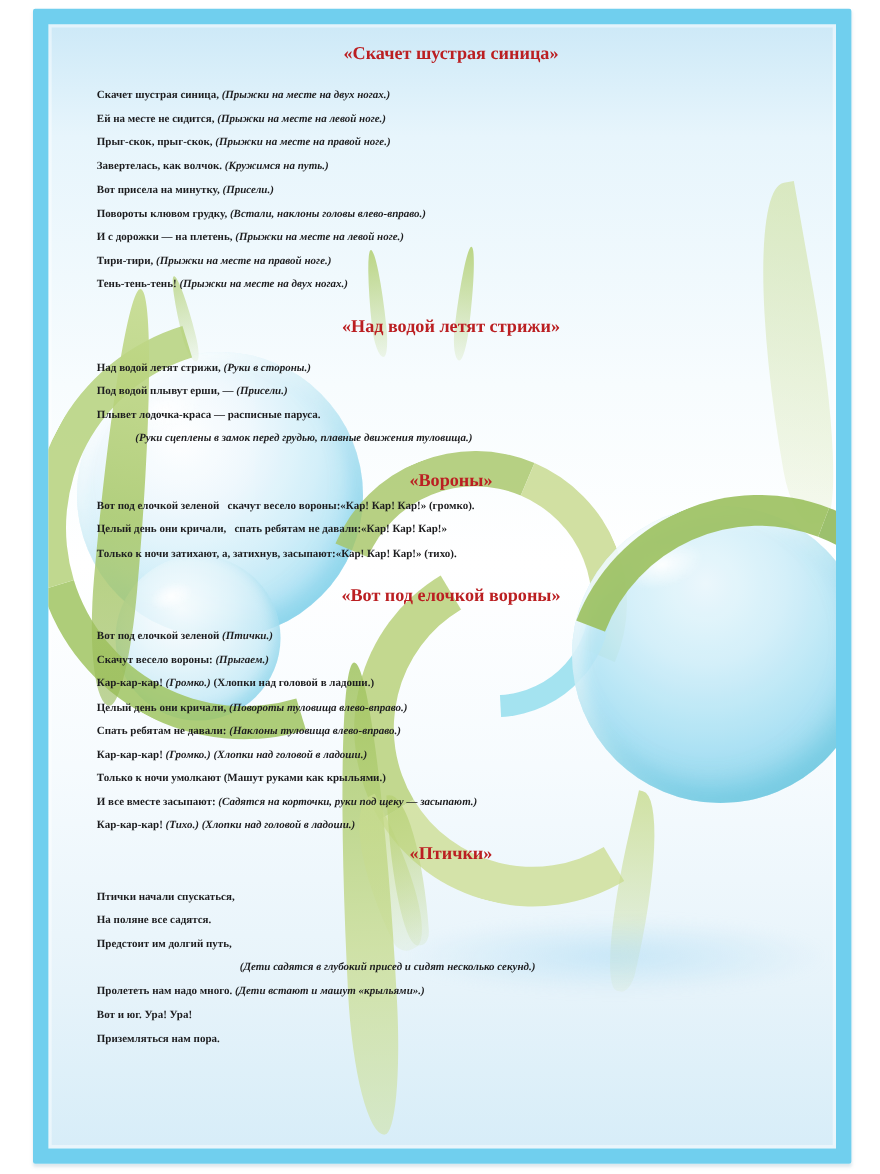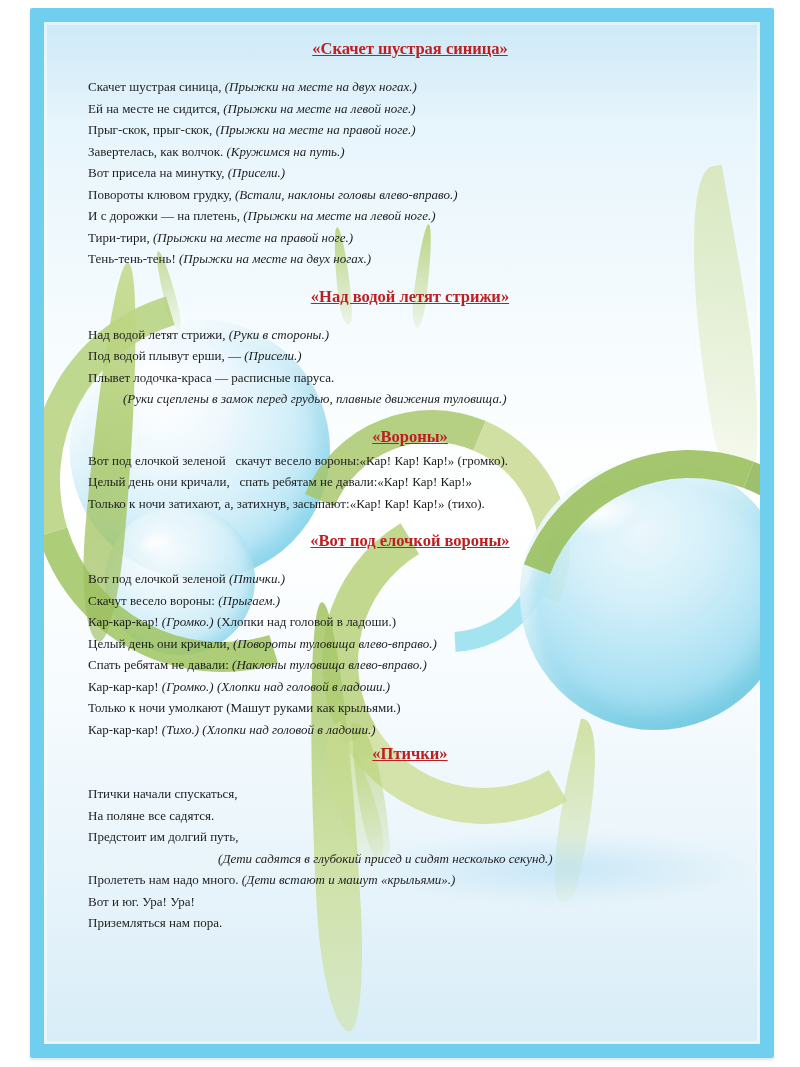--- a/index.html
+++ b/index.html
@@ -75,26 +75,26 @@
     background:linear-gradient(170deg,rgba(199,219,141,.8),rgba(199,219,141,.1));}
   .cloud{left:320px;top:812px;width:390px;height:70px;border-radius:50%;
     background:radial-gradient(ellipse,rgba(168,218,244,.5),rgba(168,218,244,0) 70%);filter:blur(5px);}
   .content{
     position:absolute;left:0;top:0;right:0;bottom:0;z-index:2;
     padding:0 28px 0 44px;
   }
   h2.sec-title{
     margin:17px 0;text-align:center;
     font-size:16.5px;line-height:20px;font-weight:bold;
-    color:#bb1f22;text-decoration:underline;
+    color:#bb1f22;
   }
   section.tight h2.sec-title{margin-bottom:3px;}
   section.last h2.sec-title{margin-top:4px;margin-bottom:19px;}
   p.line{
-    margin:0;font-size:13px;line-height:21.5px;font-weight:normal;
+    margin:0;font-size:10px;line-height:21.5px;font-weight:bold;
     color:#1d1d1f;white-space:nowrap;
   }
   p.line .it{font-style:italic;}
   p.indent-1{padding-left:35px;}
   p.indent-2{padding-left:130px;}
 </style>
 </head>
 <body>
 
 <div class="frame">
@@ -148,20 +148,21 @@
       </section>
       <section>
         <h2 class="sec-title">«Вот под елочкой вороны»</h2>
         <p class="line"><span>Вот под елочкой зеленой </span><span class="it">(Птички.)</span></p>
         <p class="line"><span>Скачут весело вороны: </span><span class="it">(Прыгаем.)</span></p>
         <p class="line"><span>Кар-кар-кар! </span><span class="it">(Громко.)</span><span> (Хлопки над головой в ладоши.)</span></p>
         <p class="line"><span>Целый день они кричали, </span><span class="it">(Повороты туловища влево-вправо.)</span></p>
         <p class="line"><span>Спать ребятам не давали: </span><span class="it">(Наклоны туловища влево-вправо.)</span></p>
         <p class="line"><span>Кар-кар-кар! </span><span class="it">(Громко.) (Хлопки над головой в ладоши.)</span></p>
         <p class="line"><span>Только к ночи умолкают (Машут руками как крыльями.)</span></p>
+        <p class="line"><span>И все вместе засыпают: </span><span class="it">(Садятся на корточки, руки под щеку — засыпают.)</span></p>
         <p class="line"><span>Кар-кар-кар! </span><span class="it">(Тихо.) (Хлопки над головой в ладоши.)</span></p>
       </section>
       <section class=" last">
         <h2 class="sec-title">«Птички»</h2>
         <p class="line"><span>Птички начали спускаться,</span></p>
         <p class="line"><span>На поляне все садятся.</span></p>
         <p class="line"><span>Предстоит им долгий путь,</span></p>
         <p class="line indent-2"><span class="it">(Дети садятся в глубокий присед и сидят несколько секунд.)</span></p>
         <p class="line"><span>Пролететь нам надо много. </span><span class="it">(Дети встают и машут «крыльями».)</span></p>
         <p class="line"><span>Вот и юг. Ура! Ура!</span></p>

